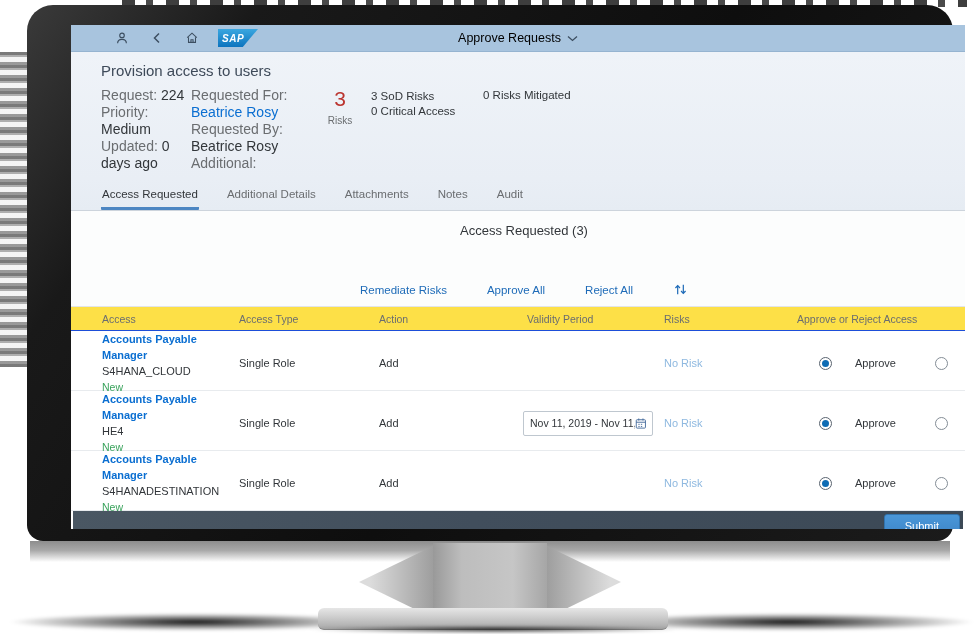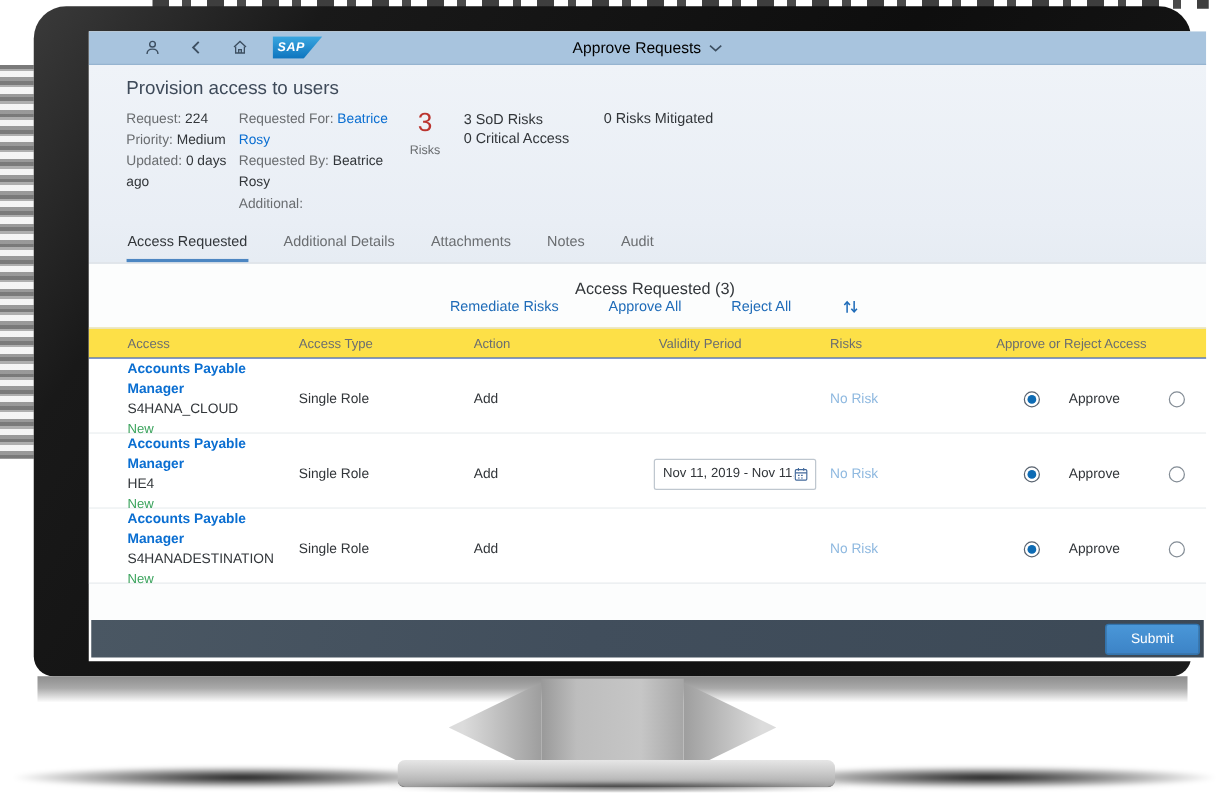--- a/index.html
+++ b/index.html
@@ -31,42 +31,42 @@
     align-items:center; justify-content:center; gap:6px; color:#000000; font-size:12.5px; pointer-events:none; }
   .sap-logo { position:relative; width:40px; height:18px; clip-path:polygon(0 0,100% 0,62% 100%,0 100%);
     background:linear-gradient(180deg,#3aa7e0 0%,#0d74be 100%); display:flex; align-items:center; cursor:pointer; }
   .sap-logo span { color:#fff; font-size:10px; font-weight:bold; font-style:italic; padding-left:4px; letter-spacing:.5px; }
 
   
   .page-header { flex:0 0 123px; background:linear-gradient(180deg,#eff3f8 0%,#e9eef5 80%,#e6ecf3 100%);
     border-bottom:1px solid #cdd4dc; padding:10px 30px 0 30px; }
   .page-title { font-size:15px; font-weight:400; color:#3e4a59; }
   .hdr-info { display:flex; align-items:flex-start; margin-top:8px; }
-  .info-col { font-size:11px; line-height:17px; }
+  .info-col { font-size:14px; line-height:17px; }
   .info-col.c1 { width:90px; flex:0 0 90px; }
   .info-col.c2 { width:130px; flex:0 0 130px; }
   .info-label { color:#6a6d70; }
   .info-value { color:#32363a; }
   .info-link { color:#0a6ed1; cursor:pointer; }
   .kpi { width:38px; flex:0 0 38px; text-align:center; margin-right:12px; }
   .kpi-num { font-size:21px; line-height:24px; color:#bb342f; cursor:pointer; }
   .kpi-label { font-size:10px; color:#6a6d70; margin-top:4px; }
   .risk-lines { font-size:11.5px; color:#32363a; line-height:15px; padding-top:2px; width:112px; flex:0 0 112px; }
   .mitigated { font-size:11.5px; color:#32363a; padding-top:2px; }
 
   
   .tabs { display:flex; gap:27px; margin-top:12px; }
   .tab { font-size:11.5px; color:#6a6d70; padding:4px 1px 7px; cursor:pointer; border-bottom:3px solid transparent; }
   .tab.selected { color:#32363a; border-bottom-color:#4c86c2; border-radius:0 0 1px 1px; }
 
   
   .content { flex:1 1 auto; background:#fcfdfd; display:flex; flex-direction:column; }
   .section-bar { display:flex; align-items:center; justify-content:space-between; padding:12px 18px 9px 30px;flex-direction:column; }
   .section-title { font-size:13px; color:#32363a; }
-  .section-actions { display:flex; align-items:center; gap:40px; }
+  .section-actions { display:flex; align-items:center; gap:40px;margin-top:44px; }
   .action-link { font-size:11.5px; color:#1e6bb8; cursor:pointer; }
   .sort-btn { cursor:pointer; display:flex; align-items:center; }
 
   .grid-row { display:grid; grid-template-columns:137px 140px 148px 137px 133px 1fr; padding-left:31px; align-items:center; }
   .cols { height:25px; background:#fde047; border-top:1px solid #e2e5e8; border-bottom:1px solid #1d4ed8;
     font-size:10.5px; color:#6a6d70; }
   .row { height:60px; border-bottom:1px solid #e8ebee; background:#fff; font-size:11px; color:#32363a; }
   .access-cell { display:flex; flex-direction:column; line-height:16px; }
   .role-link { color:#0a6ed1; font-weight:bold; font-size:11px; cursor:pointer; }
   .status-new { color:#3aa35c; font-size:10.5px; }

